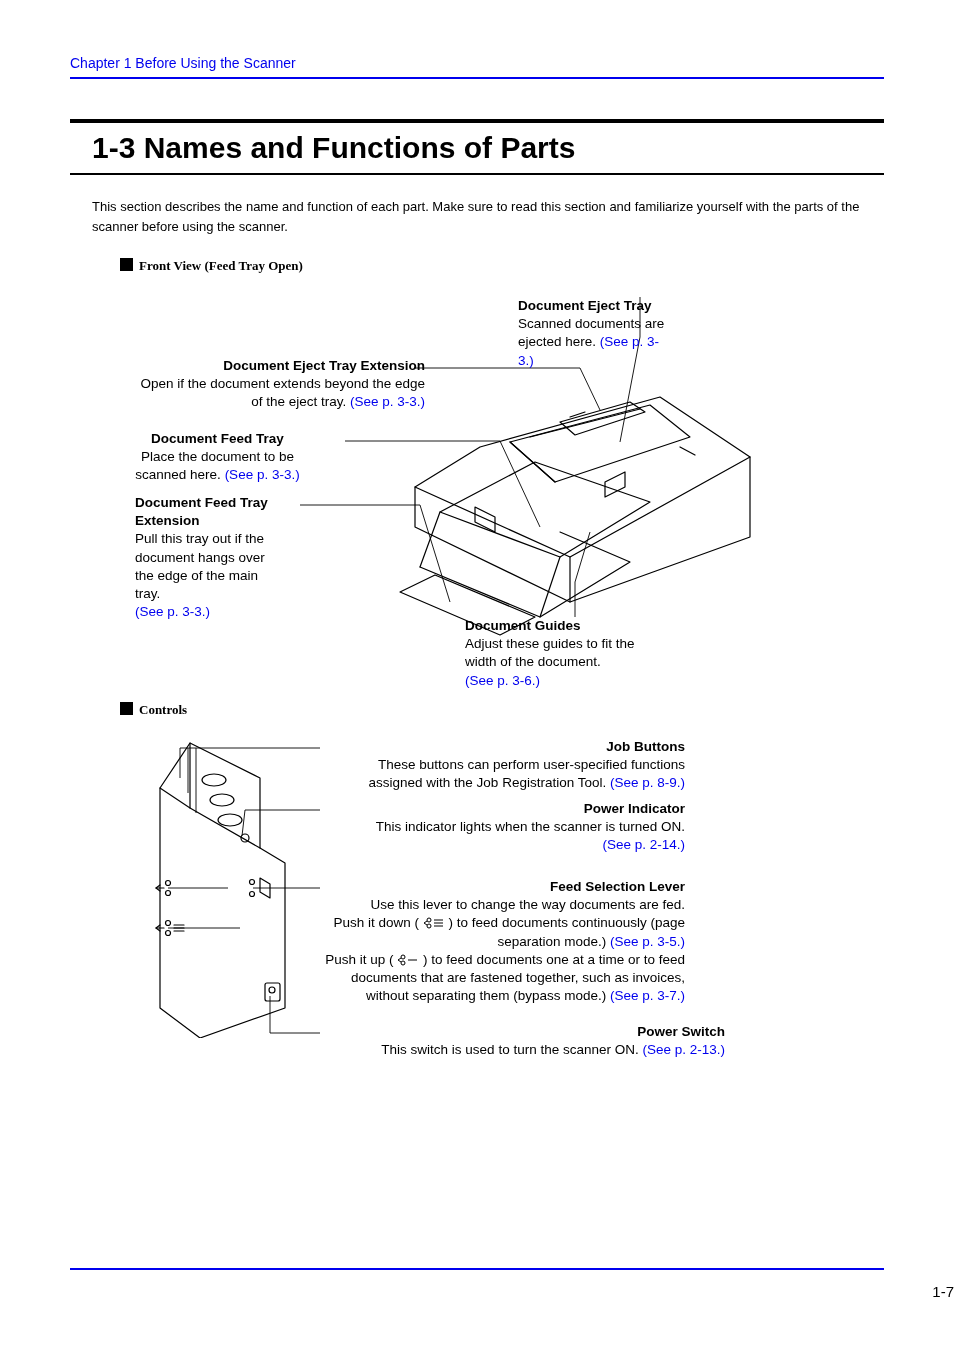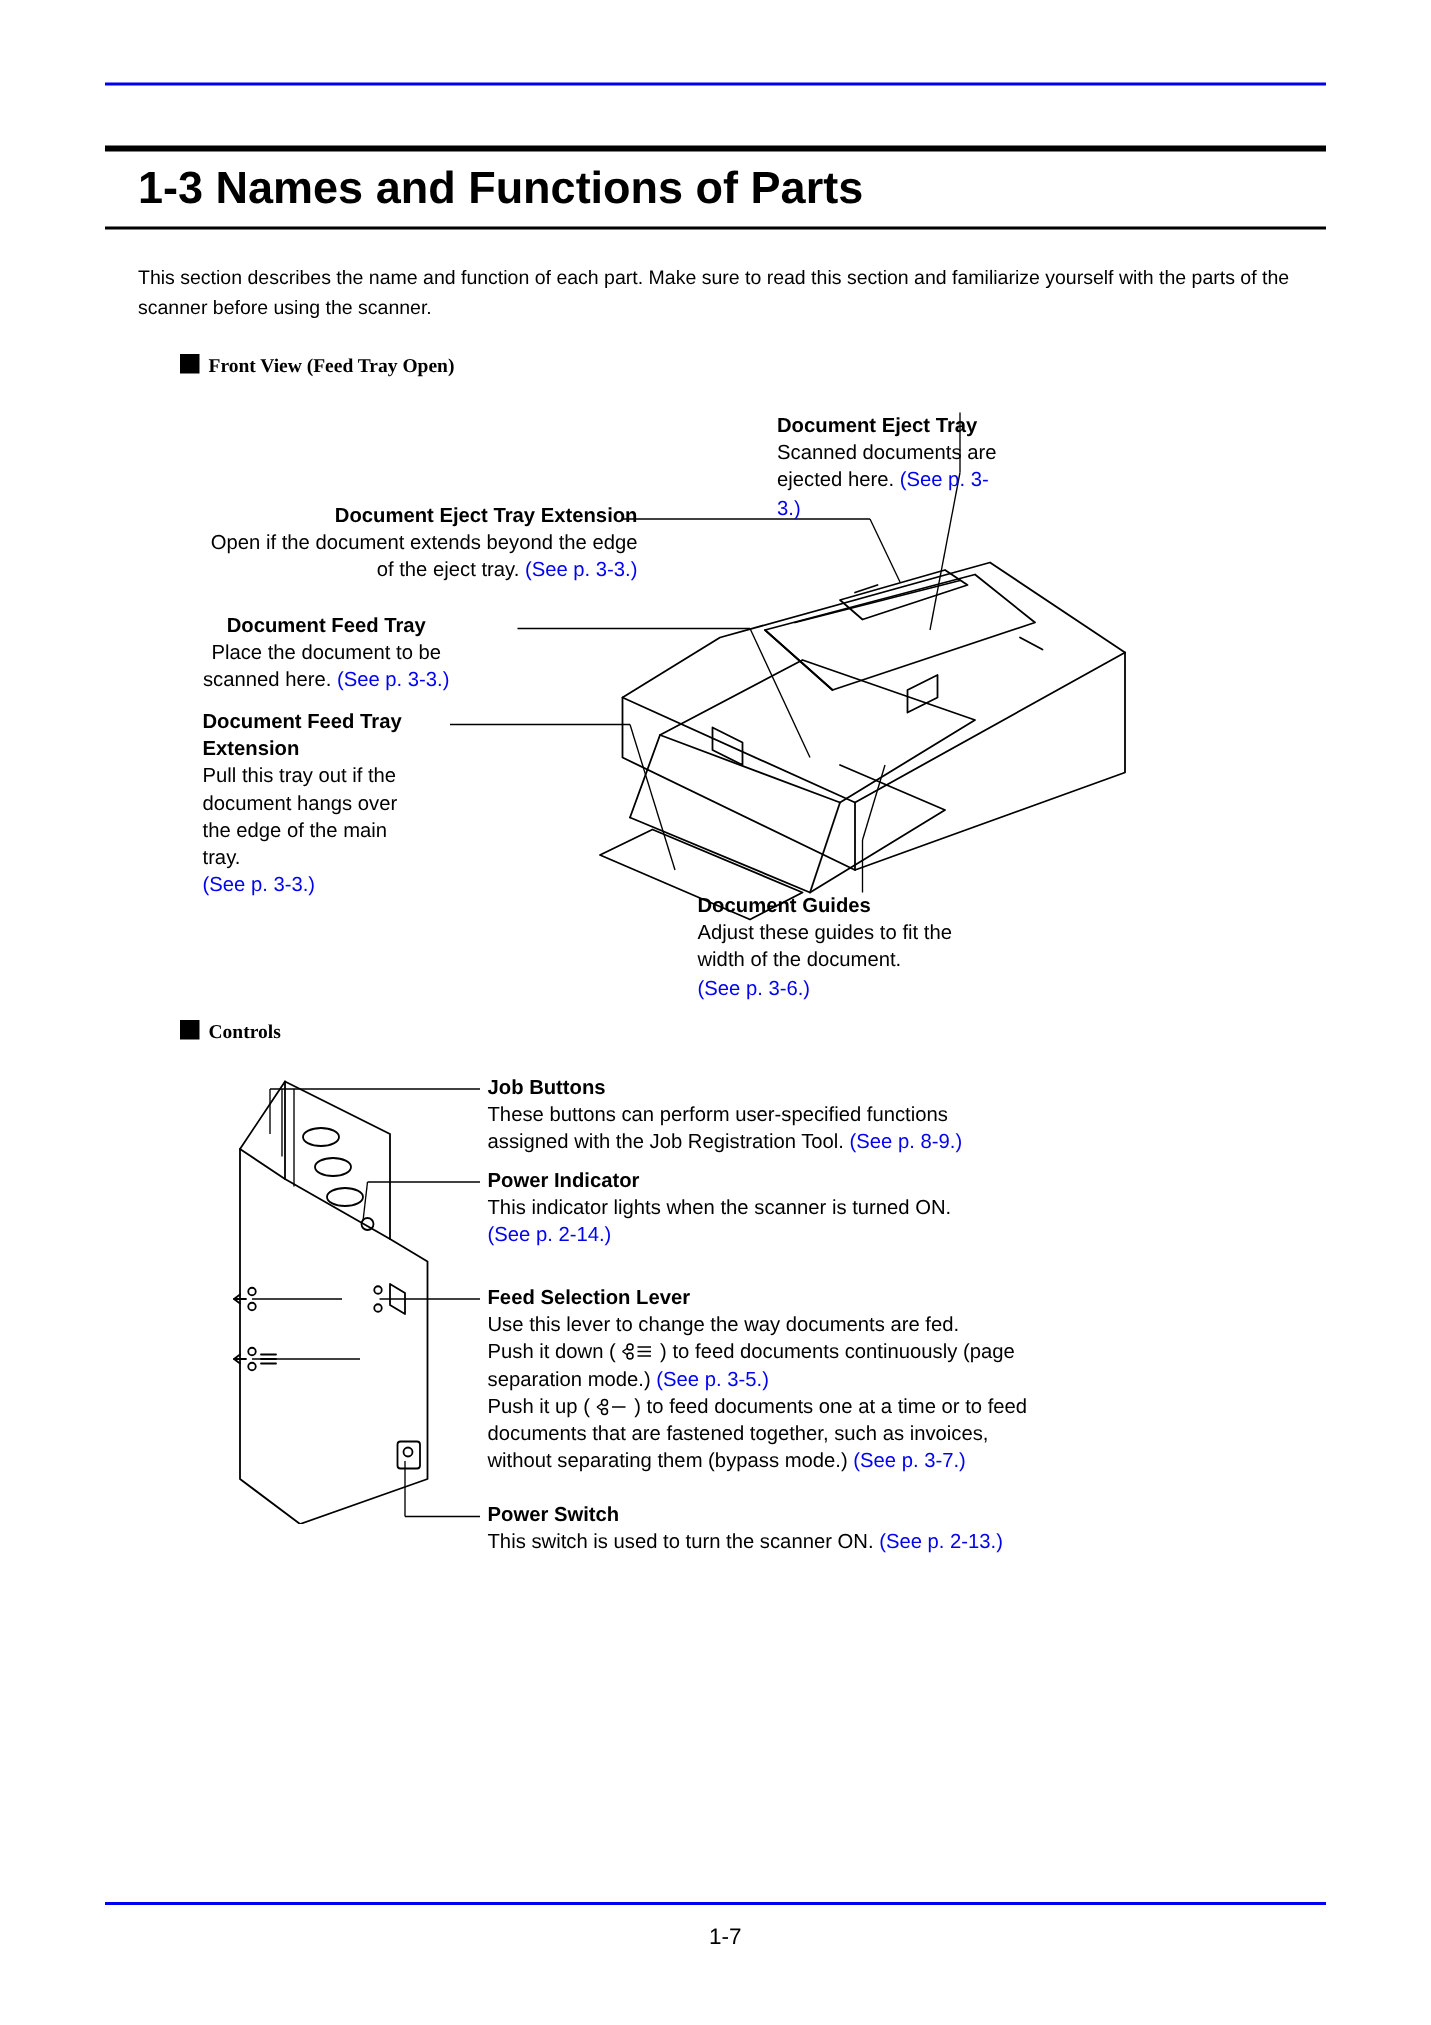--- a/index.html
+++ b/index.html
@@ -59,21 +59,21 @@
     background: #000;
     vertical-align: -1px;
     margin-right: 6px;
   }
   .diagram {
     position: relative;
     margin-left: 50px;
     width: 730px;
   }
   .fv { height: 420px; }
-  .ctrl { height: 350px; margin-top: 10px; }
+  .ctrl { height: 350px; margin-top: 10px; text-align: right; }
   .callout {
     position: absolute;
     font-size: 13.5px;
     line-height: 1.35;
   }
   .callout .ct {
     font-weight: bold;
   }
   .link { color: #0000ee; }
   .scanner-svg {
@@ -83,35 +83,36 @@
     border: none;
     border-top: 2px solid #0000ee;
     position: absolute;
     left: 70px; right: 70px;
     bottom: 80px;
   }
   .page-num {
     position: absolute;
     bottom: 50px;
     left: 13px; right: 0;
-    text-align: center;
+    text-align: right;
     font-size: 15px;
   }
   .leader {
     position: absolute;
     stroke: #000;
     stroke-width: 0.9;
     fill: none;
   }
 </style>
 </head>
 <body>
 
 <div class="page">
 
+  <div class="header">Chapter 1   Before Using the Scanner</div>
   <hr class="header-rule">
 
   <hr class="title-rule-top">
   <h1>1-3  Names and Functions of Parts</h1>
   <hr class="title-rule-bot">
 
   <p class="intro">This section describes the name and function of each part. Make sure to read this section and familiarize yourself with the parts of the scanner before using the scanner.</p>
 
   <h2>
     <span class="bullet-sq"></span><span>Front View (Feed Tray Open)</span>

